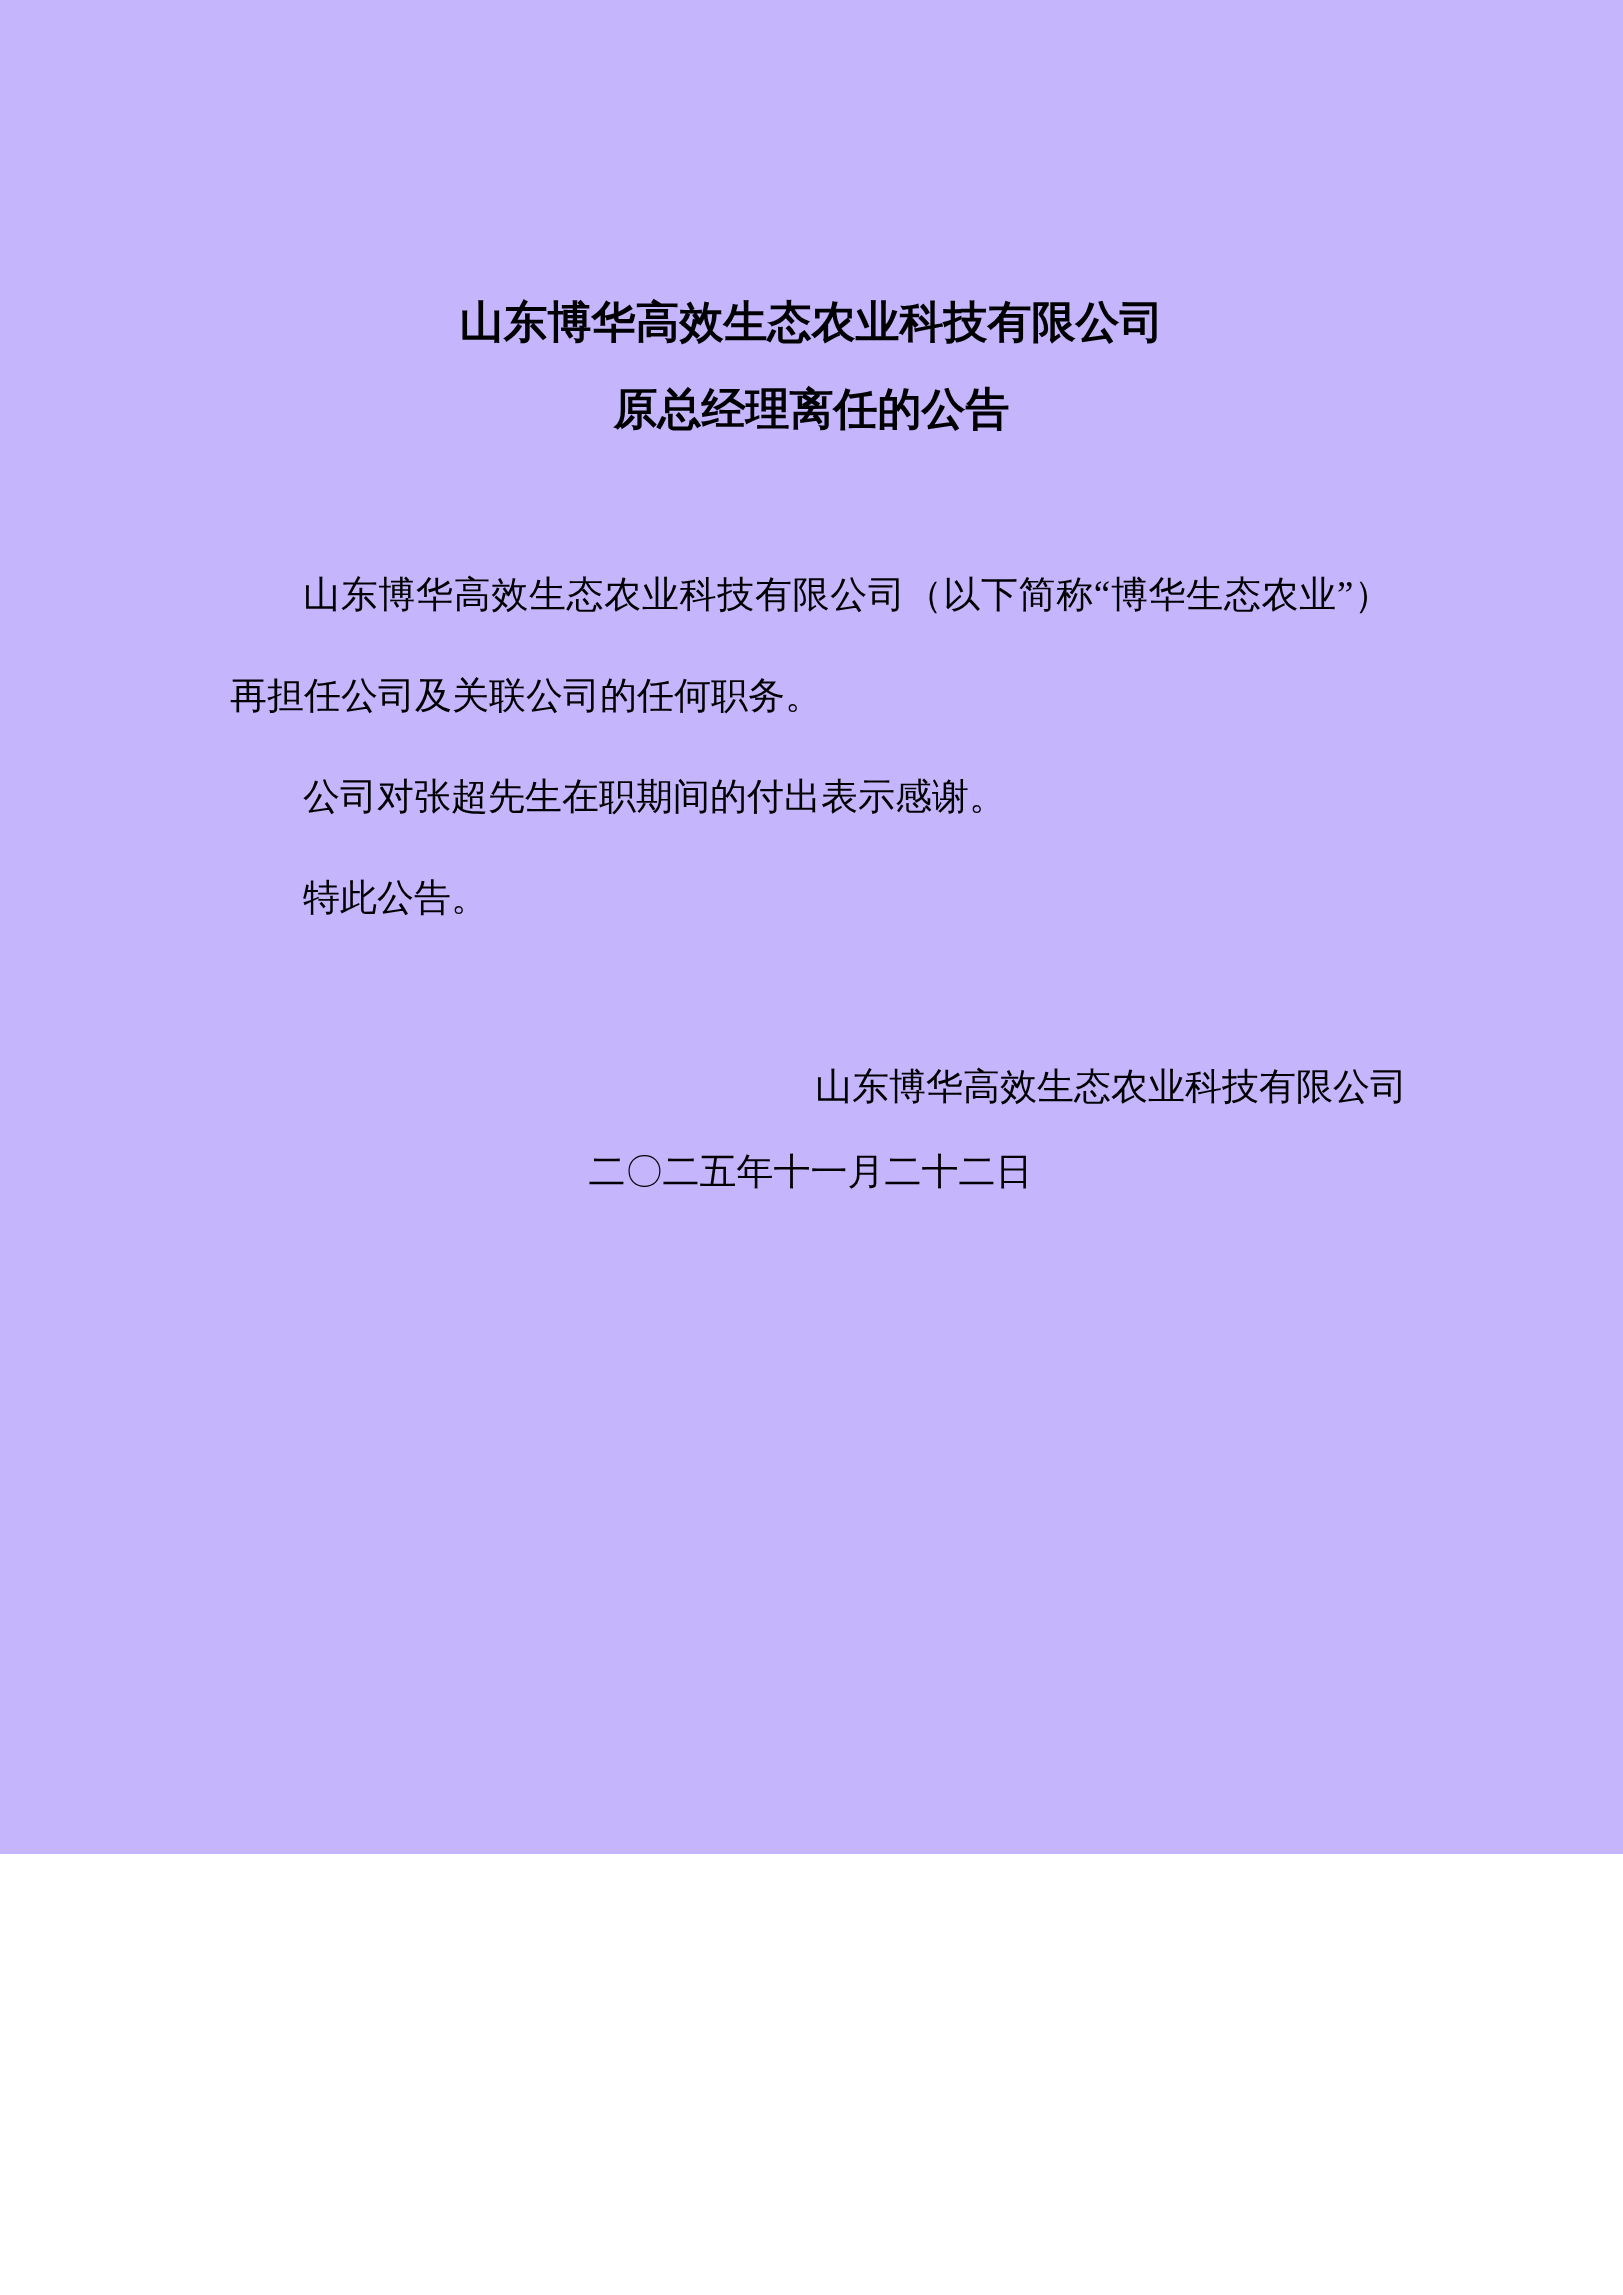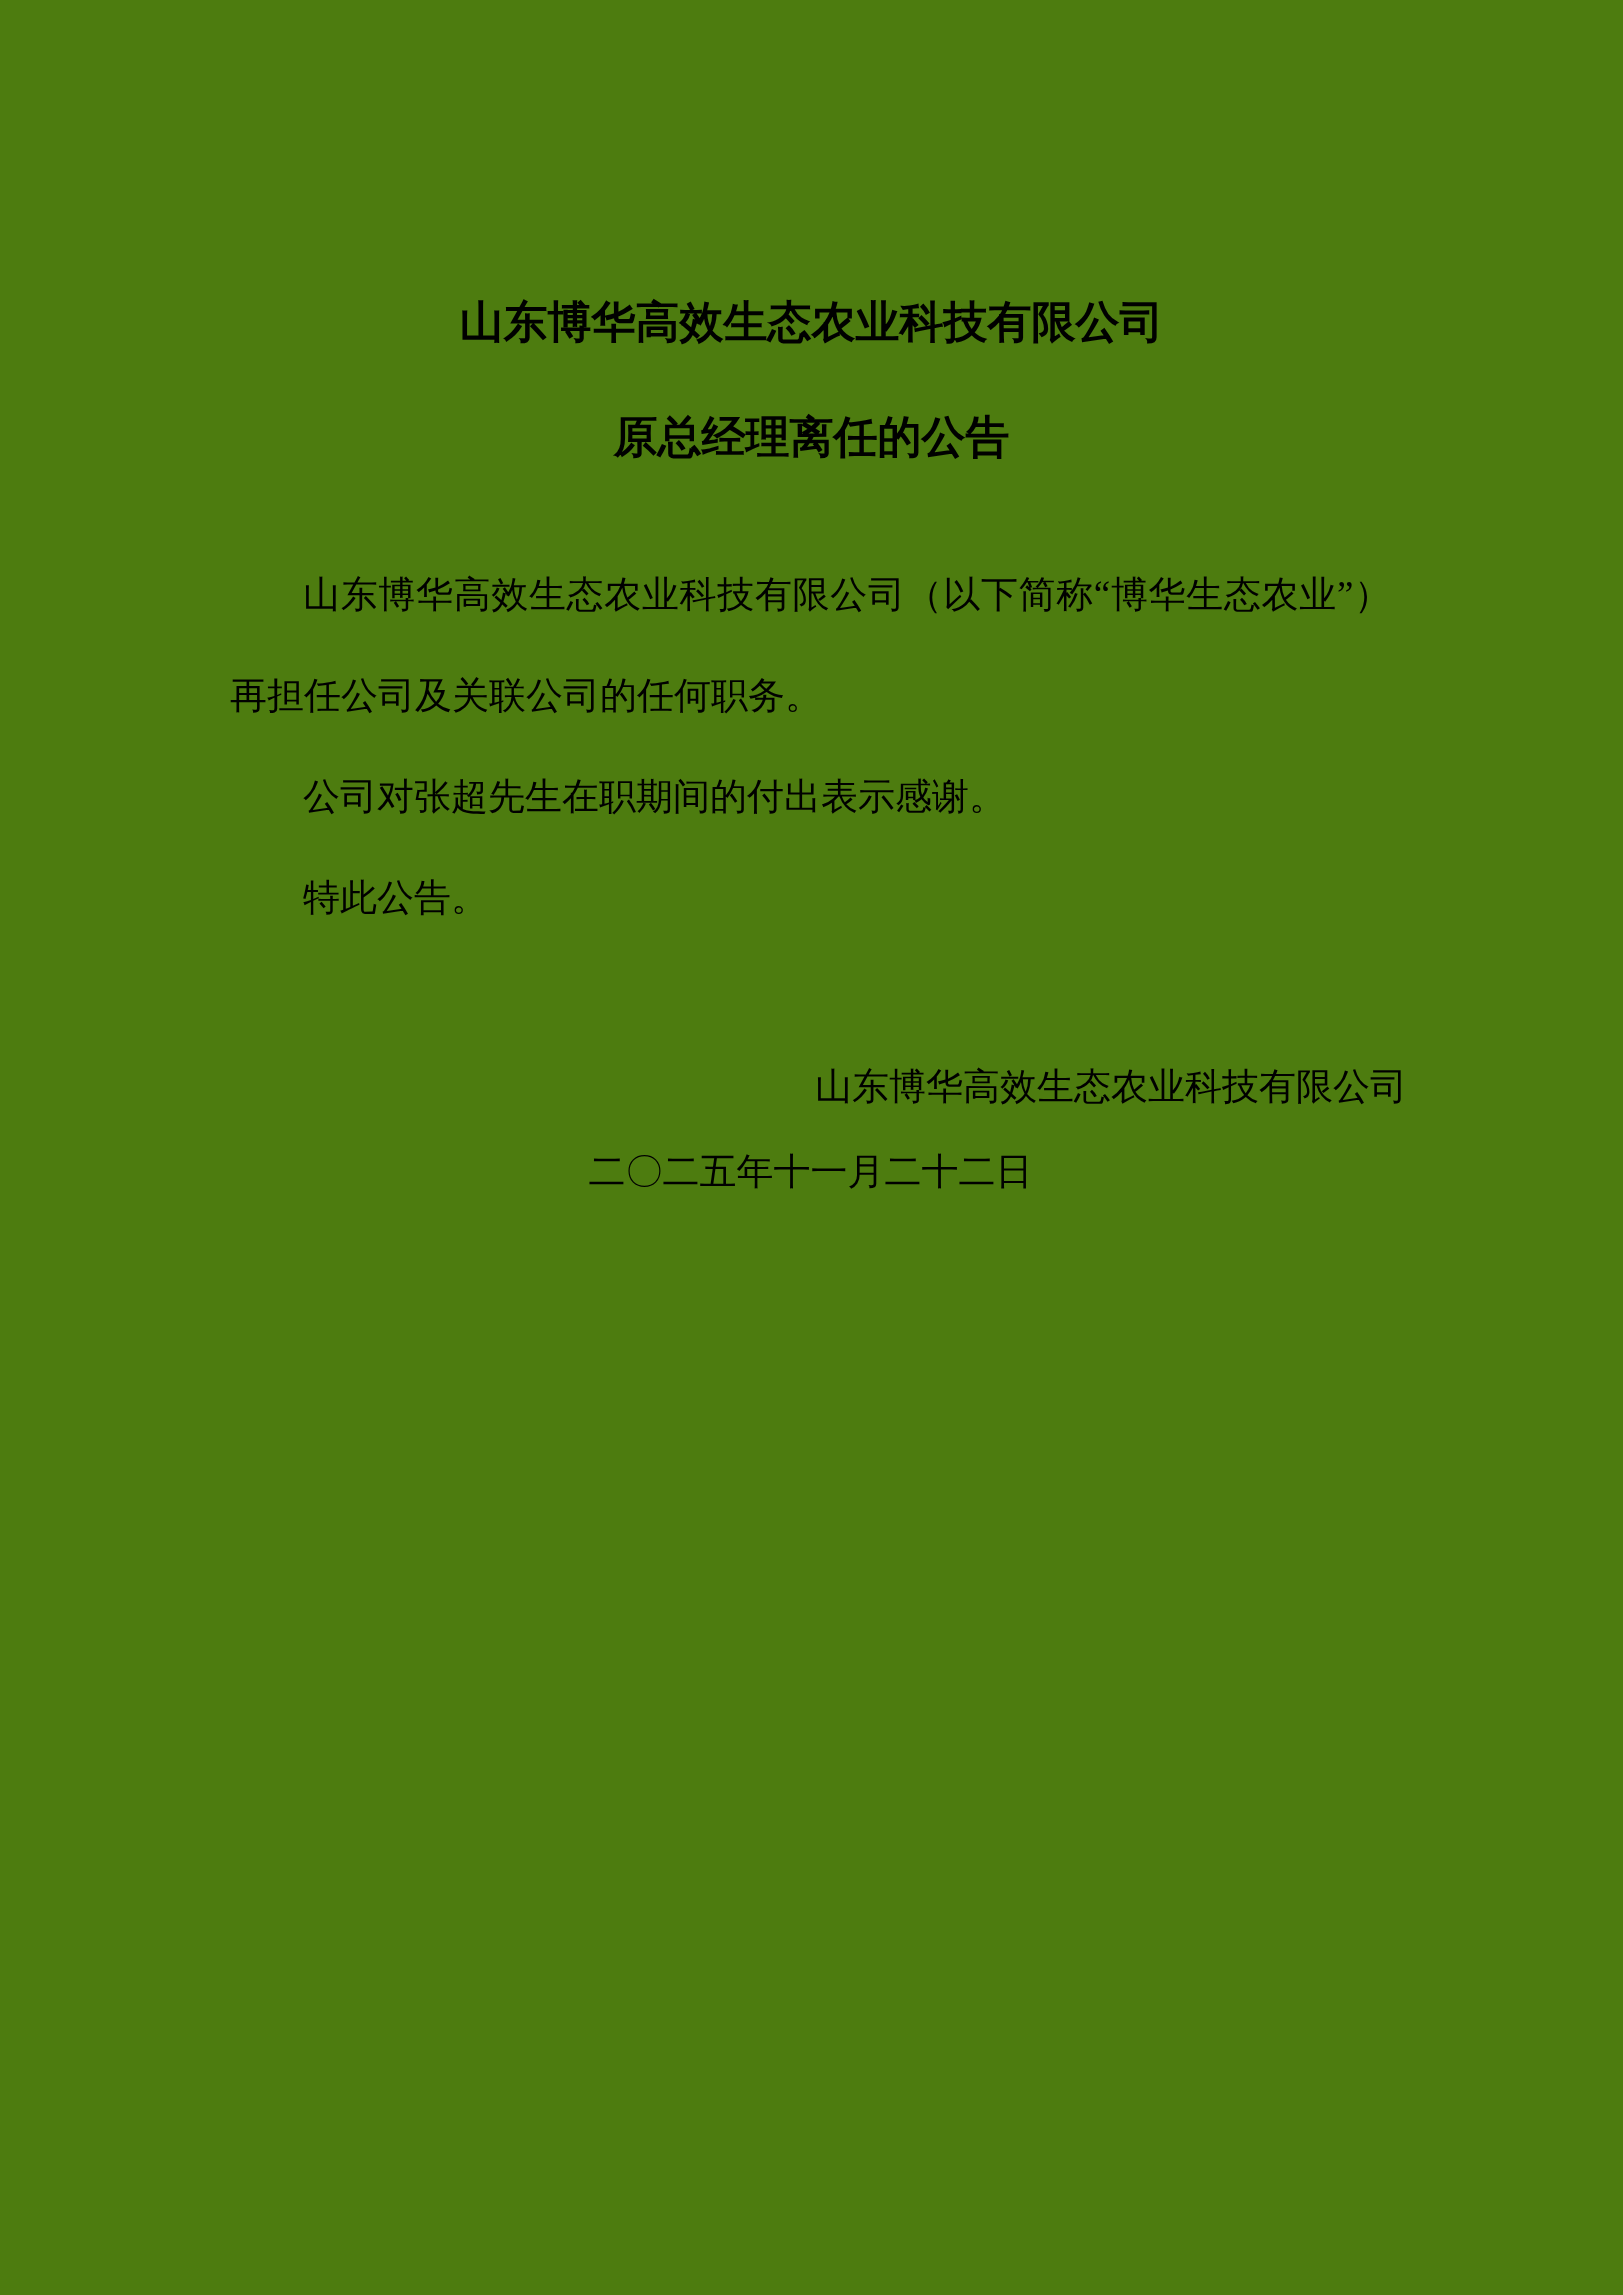--- a/index.html
+++ b/index.html
@@ -3,40 +3,40 @@
 <meta charset="utf-8">
 <style>
   html, body {
     margin: 0;
     padding: 0;
     background: #ffffff;
   }
   .page {
     position: relative;
     width: 1623px;
-    height: 2295px;
-    background: #4d7c0f;
+    height: 1854px;
+    background: #c4b5fd;
     color: #000000;
     font-family: "Liberation Serif", serif;
     overflow: hidden;
   }
   .doc-title {
     position: absolute;
     left: 0;
     width: 100%;
     margin: 0;
     text-align: center;
     font-weight: bold;
     font-size: 44px;
     line-height: 55px;
     letter-spacing: 0;
     white-space: nowrap;
   }
   .doc-title.t1 { top: 295px; }
-  .doc-title.t2 { top: 382px; margin-top: 28px; }
+  .doc-title.t2 { top: 382px; }
 
   .body-block {
     position: absolute;
     top: 536px;
     left: 214px;
     width: 1193px;
     font-size: 37px;
     line-height: 85px;
   }
   .body-block p {

